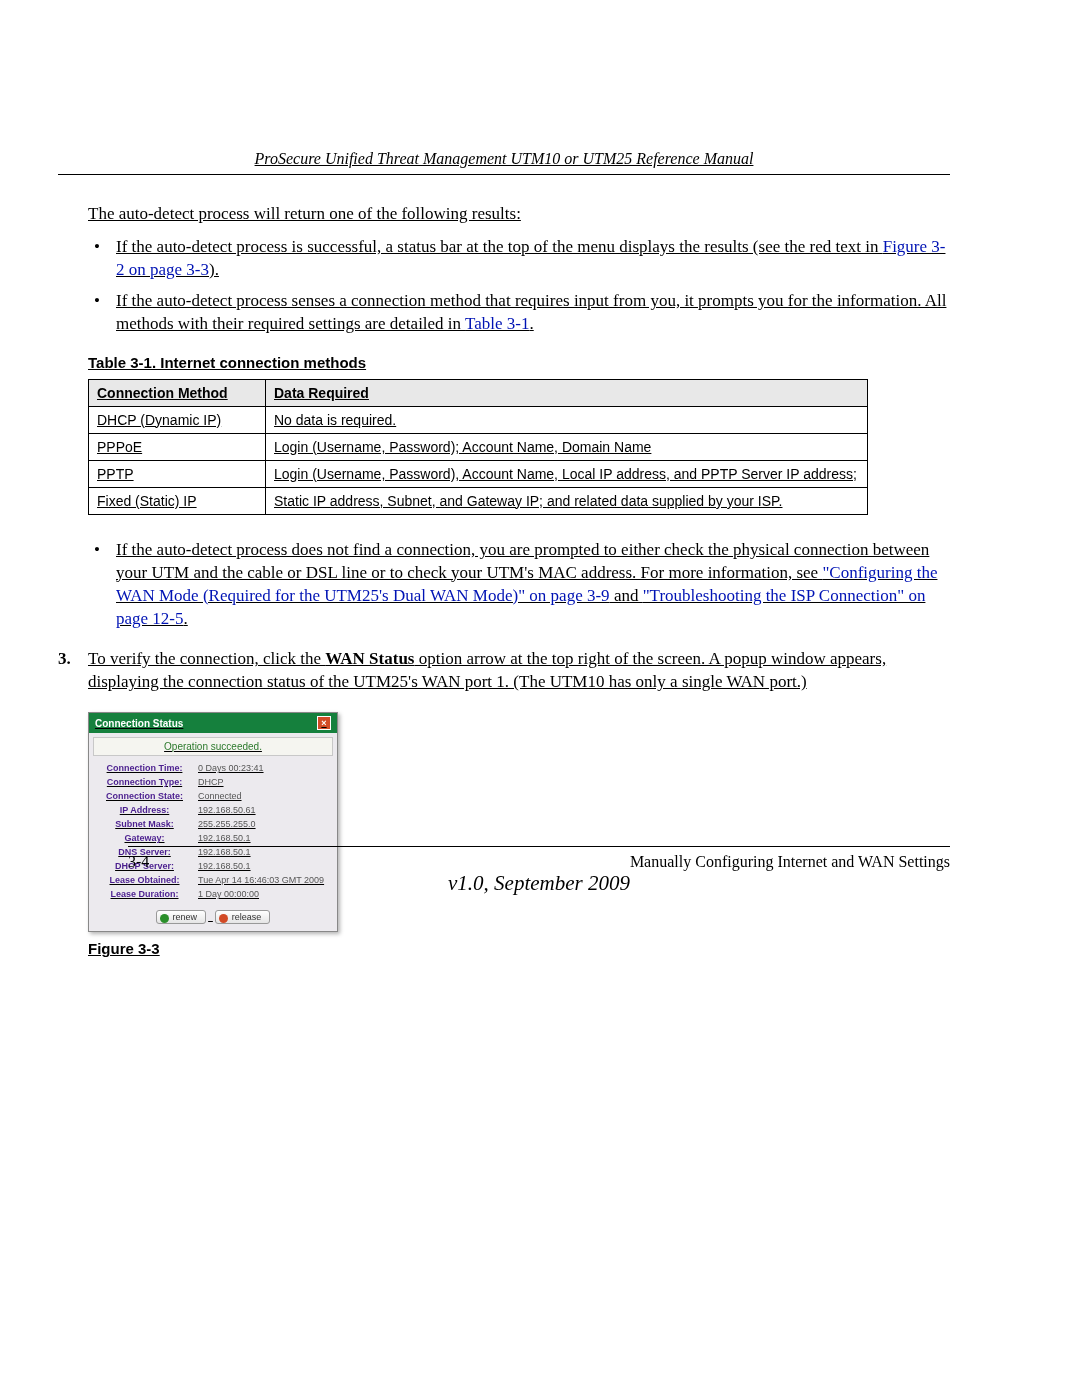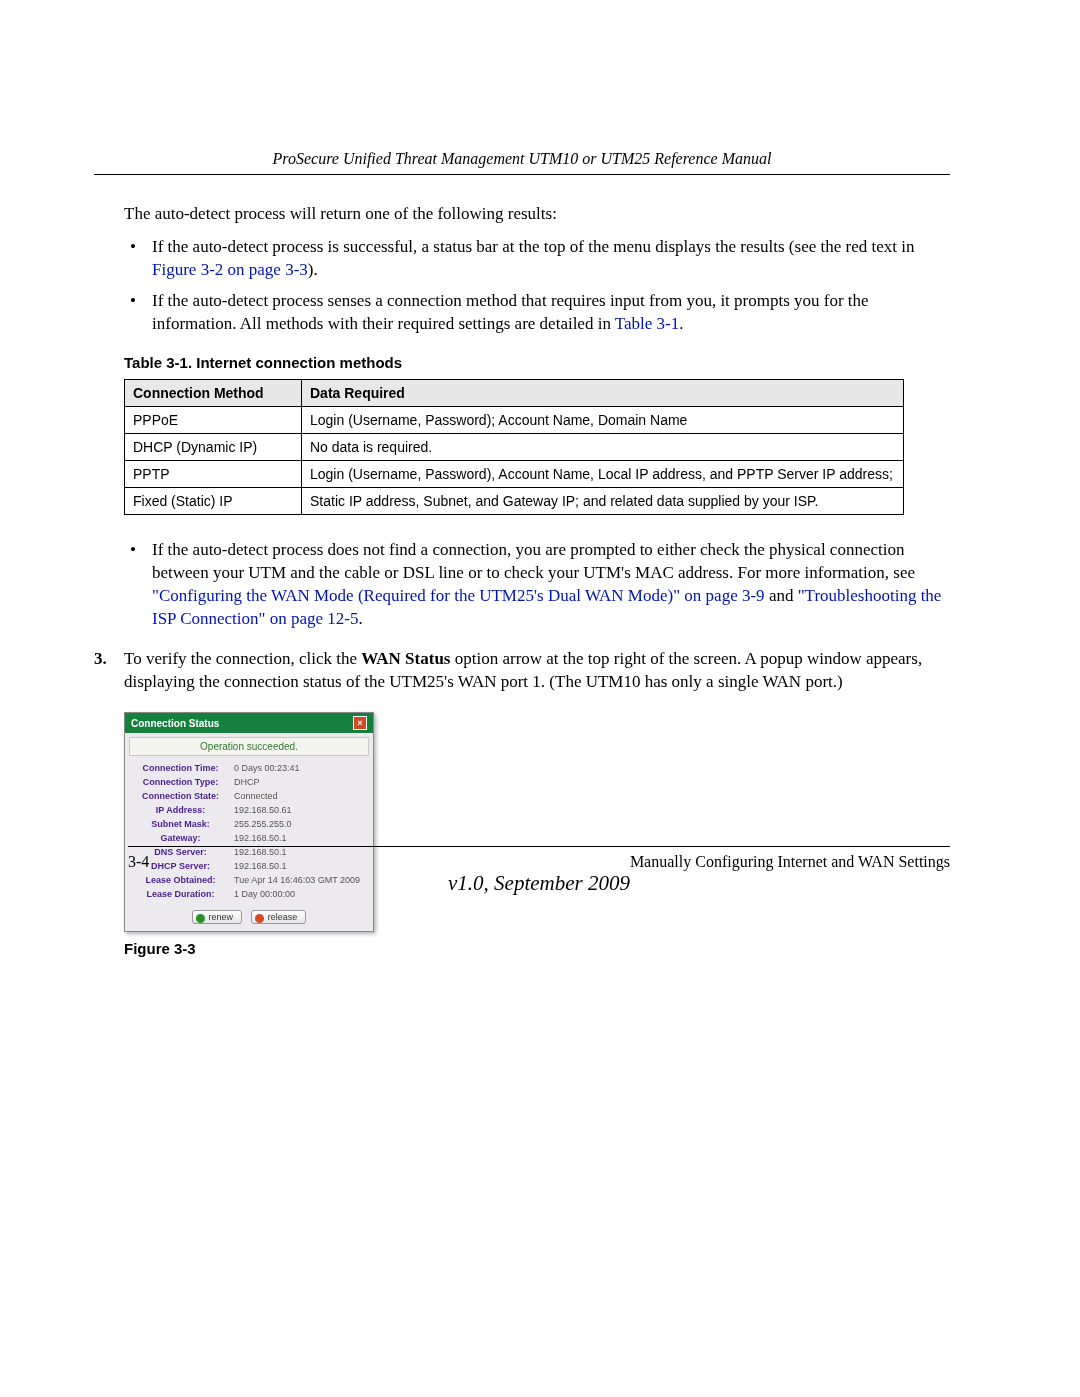--- a/index.html
+++ b/index.html
@@ -8,21 +8,22 @@
     font-family: "Times New Roman", Times, serif;
     font-size: 17px;
     color: #000;
     background: #fff;
   }
   .page {
     width: 1080px;
     height: 996px;
     position: relative;
     box-sizing: border-box;
-    padding: 150px 130px 0 94px;
+    padding: 150px 130px 0 58px;
+    text-decoration: underline;
   }
   .running-header {
     text-align: center;
     font-style: italic;
     font-size: 16px;
     margin-bottom: 6px;
   }
   .hr-top, .hr-bottom {
     border: none;
     border-top: 1.5px solid #000;
@@ -226,26 +227,26 @@
     </ul>
 
     <div class="table-caption">Table 3-1. Internet connection methods</div>
     <table class="methods">
       <tbody>
           <tr>
         <th class="col1">Connection Method</th>
         <th>Data Required</th>
       </tr>
       <tr>
+        <td class="col1">DHCP (Dynamic IP)</td>
+        <td>No data is required.</td>
+      </tr>
+      <tr>
         <td class="col1">PPPoE</td>
         <td>Login (Username, Password); Account Name, Domain Name</td>
-      </tr>
-      <tr>
-        <td class="col1">DHCP (Dynamic IP)</td>
-        <td>No data is required.</td>
       </tr>
       <tr>
         <td class="col1">PPTP</td>
         <td>Login (Username, Password), Account Name, Local IP address, and PPTP Server IP address;</td>
       </tr>
       <tr>
         <td class="col1">Fixed (Static) IP</td>
         <td>Static IP address, Subnet, and Gateway IP; and related data supplied by your ISP.</td>
       </tr>
     </tbody>

